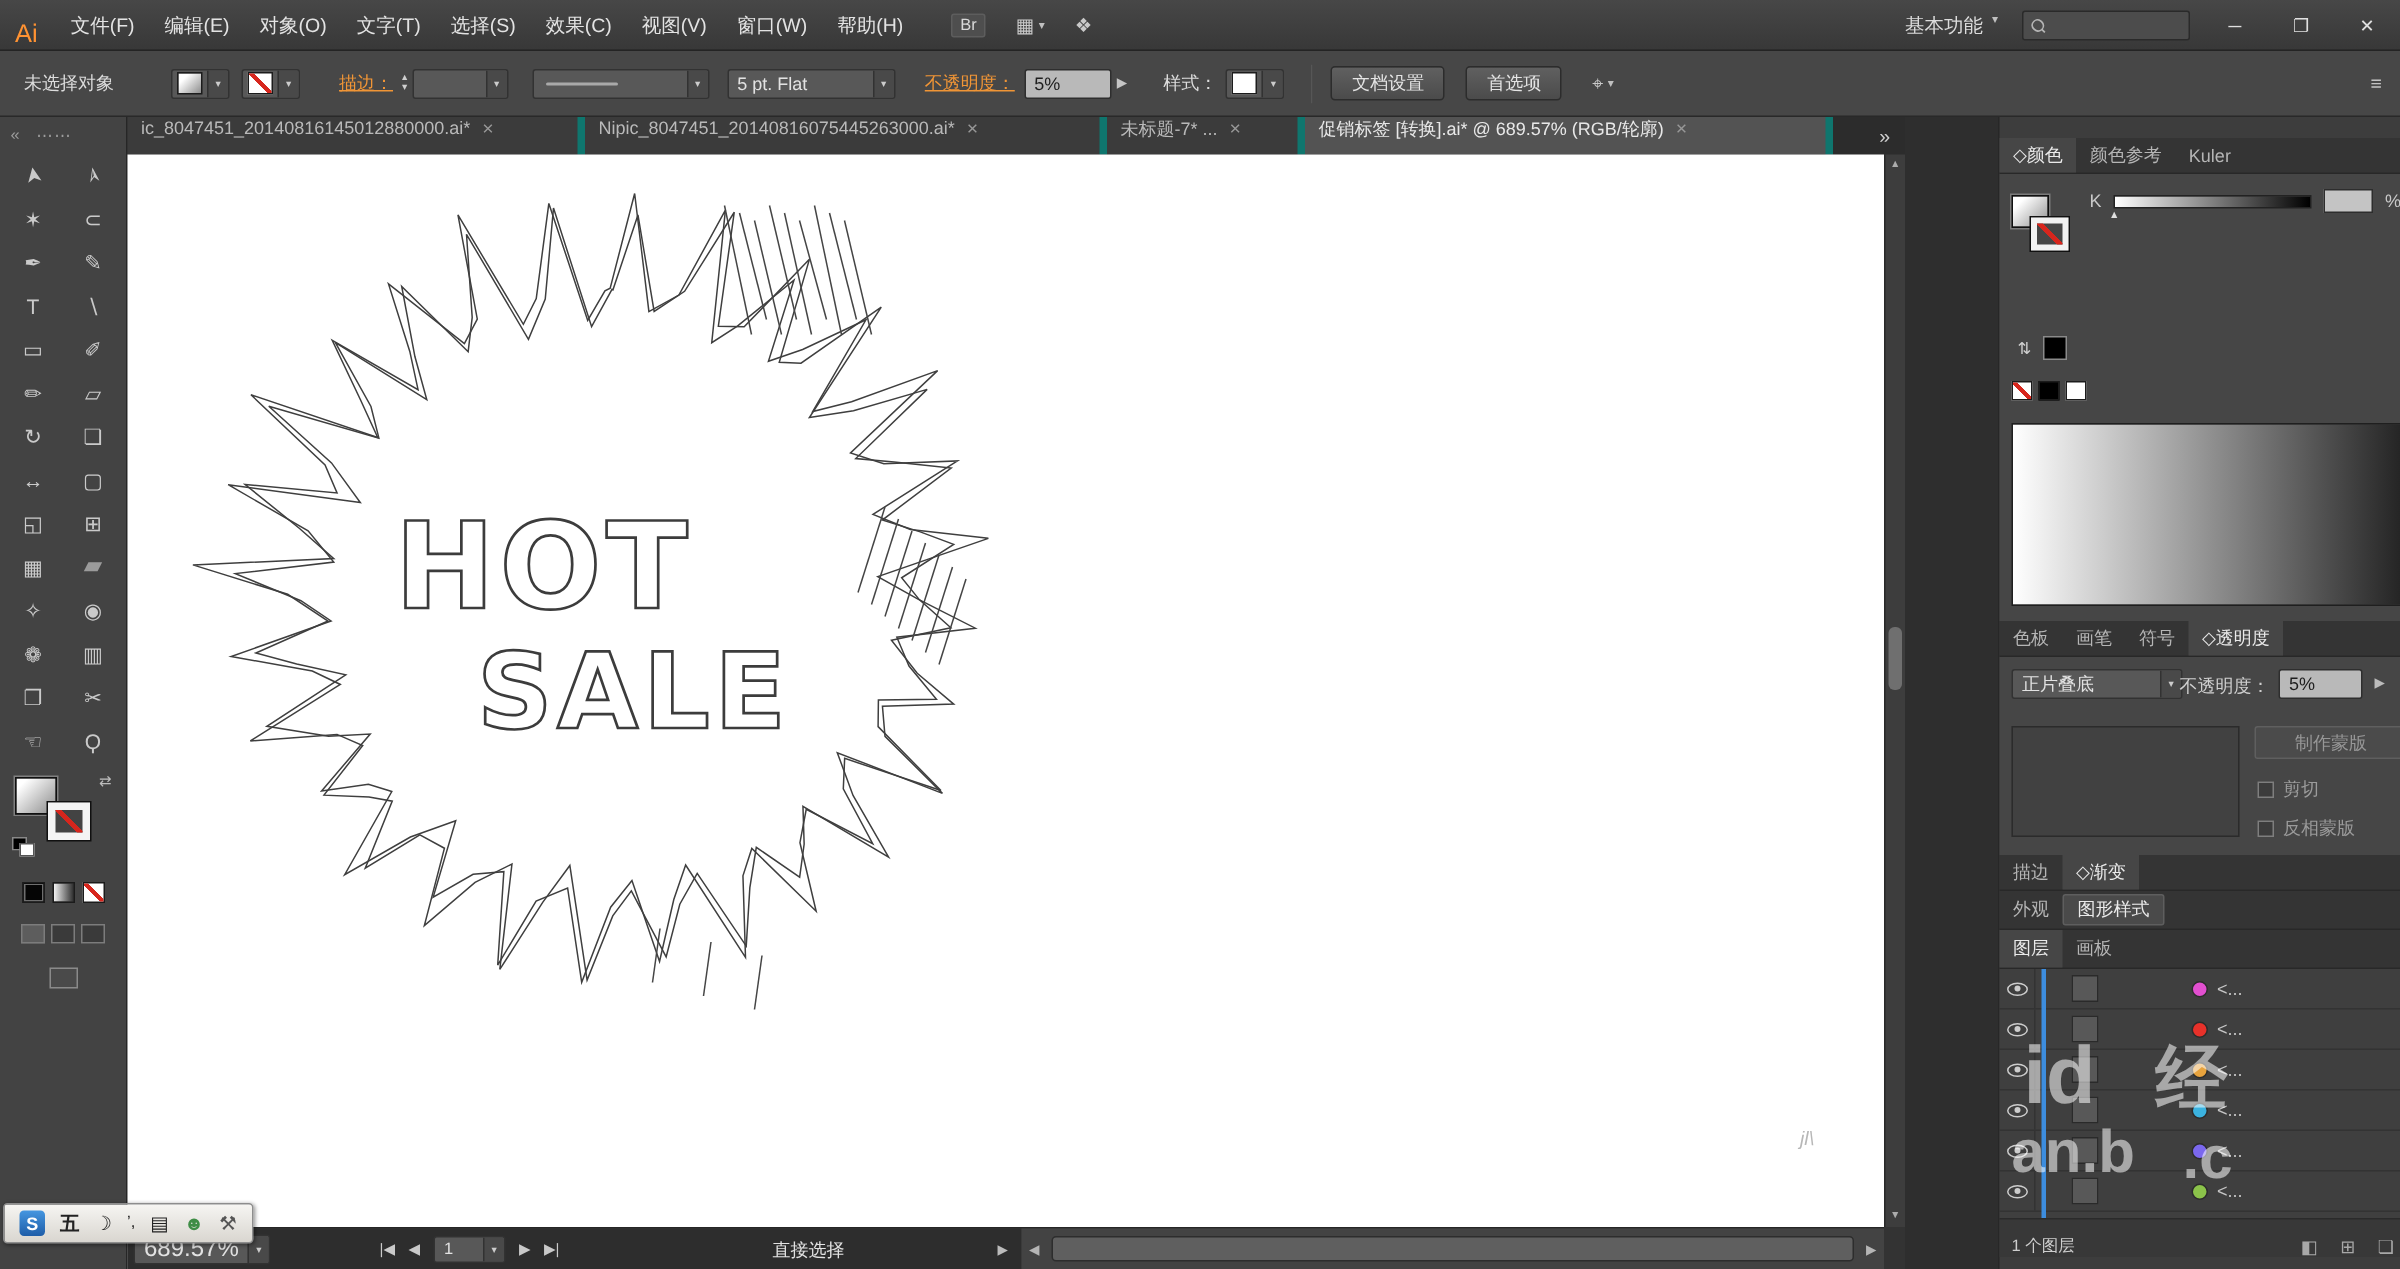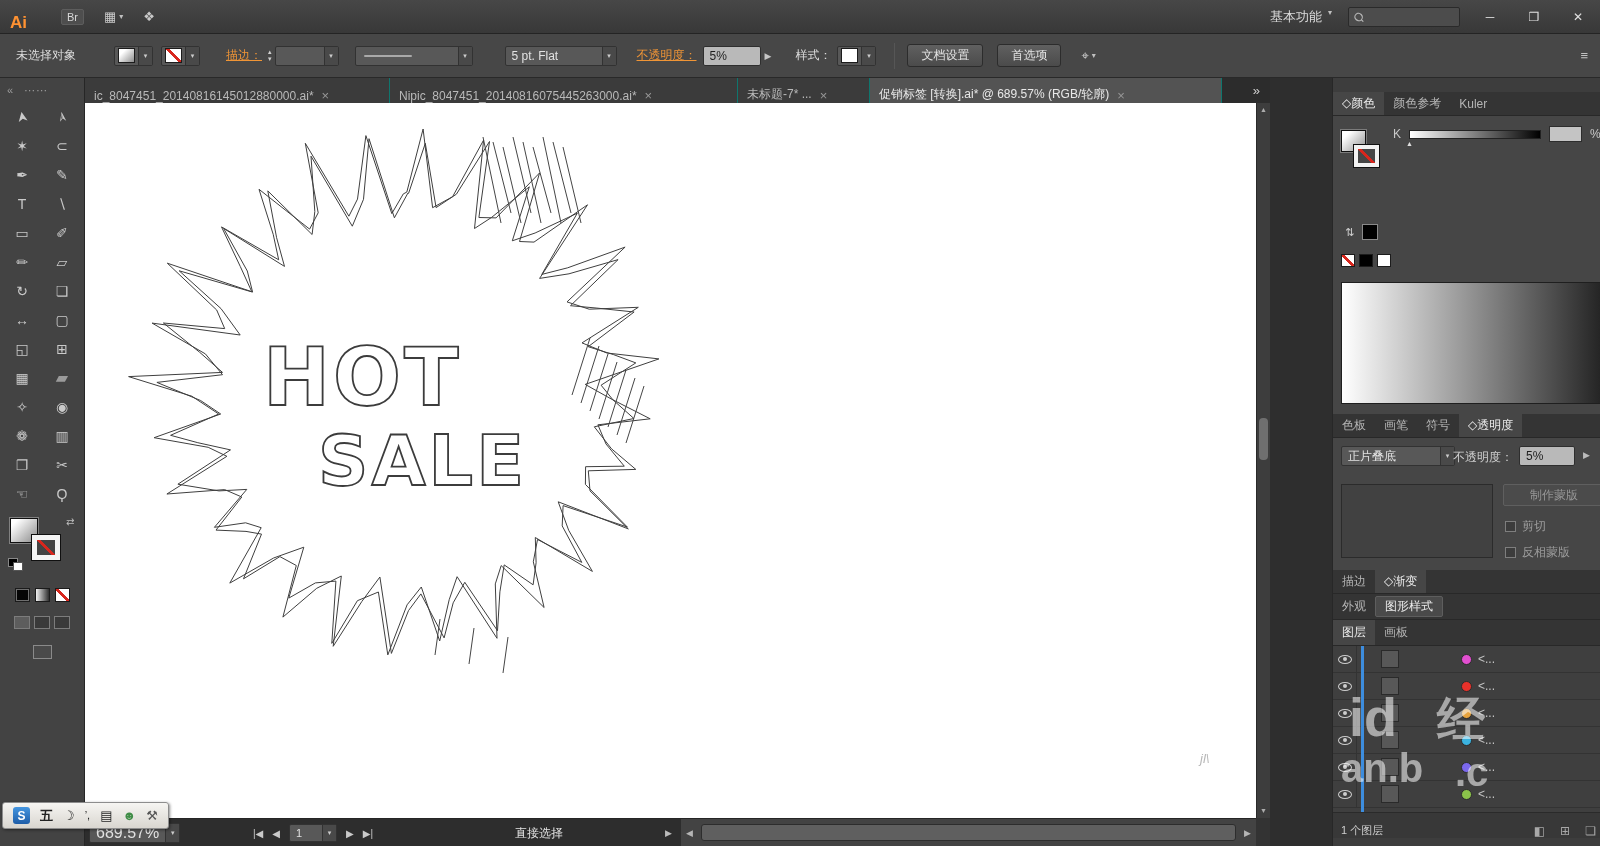--- a/index.html
+++ b/index.html
@@ -1,21 +1,21 @@
 <!DOCTYPE html>
 <html><head>
 <meta charset="utf-8">
 <style>
   *{margin:0;padding:0;box-sizing:border-box;font-family:"Liberation Sans","DejaVu Sans",sans-serif}
   html,body{width:1600px;height:846px;overflow:hidden}
   body{background:#303030;position:relative;-webkit-font-smoothing:antialiased}
 
   
   #menubar{position:absolute;left:0;top:0;width:1600px;height:34px;background:linear-gradient(#474747,#383838);border-bottom:1px solid #242424;display:flex;align-items:center;color:#e3e3e3;font-size:13px;z-index:20}
-  #ai-logo{color:#ff9232;font-weight:bold;font-size:17px;margin:12px 12px 0 10px}
+  #ai-logo{color:#ff9232;font-weight:normal;font-size:17px;margin:12px 12px 0 10px}
   .menu-item{padding:0 10px;line-height:34px;white-space:nowrap}
   .mb-icons{display:flex;align-items:center;margin-left:22px;gap:20px}
   .mb-btn{background:#4e4e4e;border:1px solid #5d5d5d;border-radius:2px;font-size:11px;padding:1px 5px;color:#d8d8d8}
   .mb-ic{color:#c9c9c9;font-size:13px;display:flex;align-items:center;gap:3px}
   .tinyarrow{font-size:8px;color:#c0c0c0}
   .mb-far{margin-left:auto;display:flex;align-items:center;gap:16px;padding-right:8px}
   #workspace-switcher{display:flex;align-items:flex-start;gap:6px;color:#dcdcdc}
   .searchbox{width:112px;height:20px;background:#4c4c4c;border:1px solid #2a2a2a;border-radius:2px;display:flex;align-items:center;padding:0 5px;color:#b5b5b5}
   .mag{display:inline-block;transform:rotate(-45deg);font-size:12px;line-height:1}
   .winbtn{width:28px;text-align:center;font-size:12px;color:#e0e0e0}
@@ -62,21 +62,21 @@
   .cr-none{background:#fff}
   #tb-modes{display:flex;gap:4px;justify-content:center;margin-top:14px}
   .dm{width:16px;height:13px;border:1px solid #7c7c7c;background:#3a3a3a}
   .dm.active{background:#5d5d5d}
   #tb-screen{margin:16px auto 0;width:19px;height:14px;border:1px solid #8a8a8a;background:#4a4a4a}
 
   
   #docarea{position:absolute;left:85px;top:0;width:1185px;height:768px}
   #tabbar{position:absolute;left:0;top:0;width:1185px;height:25px;background:#2c2c2c;display:flex;align-items:stretch}
   #doc-tabs{display:flex;flex:1;min-width:0}
-  .doc-tab{display:flex;align-items:flex-end;padding:0 9px;background:#3b3b3b;border-right:1px solid #0f766e;color:#b9b9b9;font-size:12px;min-width:0}
+  .doc-tab{display:flex;align-items:flex-start;padding:0 9px;background:#3b3b3b;border-right:5px solid #0f766e;color:#b9b9b9;font-size:12px;min-width:0}
   .doc-tab:nth-child(1){flex:0 0 305px}
   .doc-tab:nth-child(2){flex:0 0 348px}
   .doc-tab:nth-child(3){flex:0 0 132px}
   .doc-tab:nth-child(4){flex:0 0 352px}
   .doc-tab.active{background:#535353;color:#e8e8e8}
   .tab-label{overflow:hidden;text-overflow:ellipsis;white-space:nowrap}
   .tab-close{margin-left:8px;color:#989898;font-size:13px;flex:0 0 auto}
   .tab-overflow{margin-left:auto;color:#d0d0d0;padding:0 10px;font-size:13px;display:flex;align-items:center}
 
   #canvas{position:absolute;left:0;top:25px;width:1171px;height:810px;background:#ffffff}
@@ -164,20 +164,21 @@
   .ime-logo{width:17px;height:17px;background:linear-gradient(#4596e0,#1e5da8);color:#fff;border-radius:3px;font-size:12px;font-weight:bold;display:flex;align-items:center;justify-content:center}
   .ime-item{color:#222;font-size:13px;line-height:1}
   .ime-user{color:#3f8d46}
   .ime-tools{color:#555}
 </style>
 </head>
 <body>
 
 <div id="menubar">
   <span id="ai-logo">Ai</span>
+  <div id="menu-items"><span class="menu-item">文件(F)</span><span class="menu-item">编辑(E)</span><span class="menu-item">对象(O)</span><span class="menu-item">文字(T)</span><span class="menu-item">选择(S)</span><span class="menu-item">效果(C)</span><span class="menu-item">视图(V)</span><span class="menu-item">窗口(W)</span><span class="menu-item">帮助(H)</span></div>
   <div class="mb-icons">
     <span class="mb-btn">Br</span>
     <span class="mb-ic">
       <span>▦</span>
       <span class="tinyarrow">▾</span>
     </span>
     <span class="mb-ic">❖</span>
   </div>
   <div class="mb-far">
     <span id="workspace-switcher">
@@ -209,21 +210,21 @@
     <span>▾</span>
   </span>
   <span class="combo" style="margin-left:3px;width:64px">
     <span class="cval" style="flex:1"></span>
     <span class="carrow">▾</span>
   </span>
   <span class="combo" style="margin-left:16px;width:118px">
     <span class="profile-line"></span>
     <span class="carrow" style="margin-left:auto">▾</span>
   </span>
-  <span class="combo" style="margin-left:32px;width:112px">
+  <span class="combo" style="margin-left:12px;width:112px">
     <span class="cval" style="flex:1">5 pt. Flat</span>
     <span class="carrow">▾</span>
   </span>
   <span class="link" style="margin-left:20px" actable="true">不透明度：</span>
   <span class="field-light" style="margin-left:6px">5%</span>
   <span style="margin-left:4px;font-size:9px;color:#c5c5c5">▶</span>
   <span style="margin-left:24px">样式：</span>
   <span class="combo" style="margin-left:6px">
     <span class="swatchbox white-swatch" style="margin:0 3px"></span>
     <span class="carrow">▾</span>

